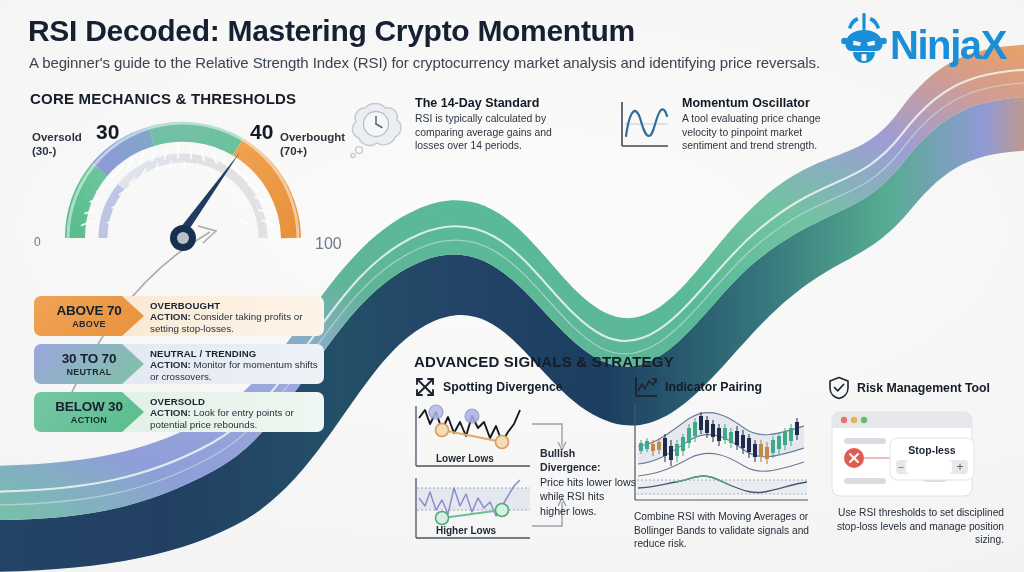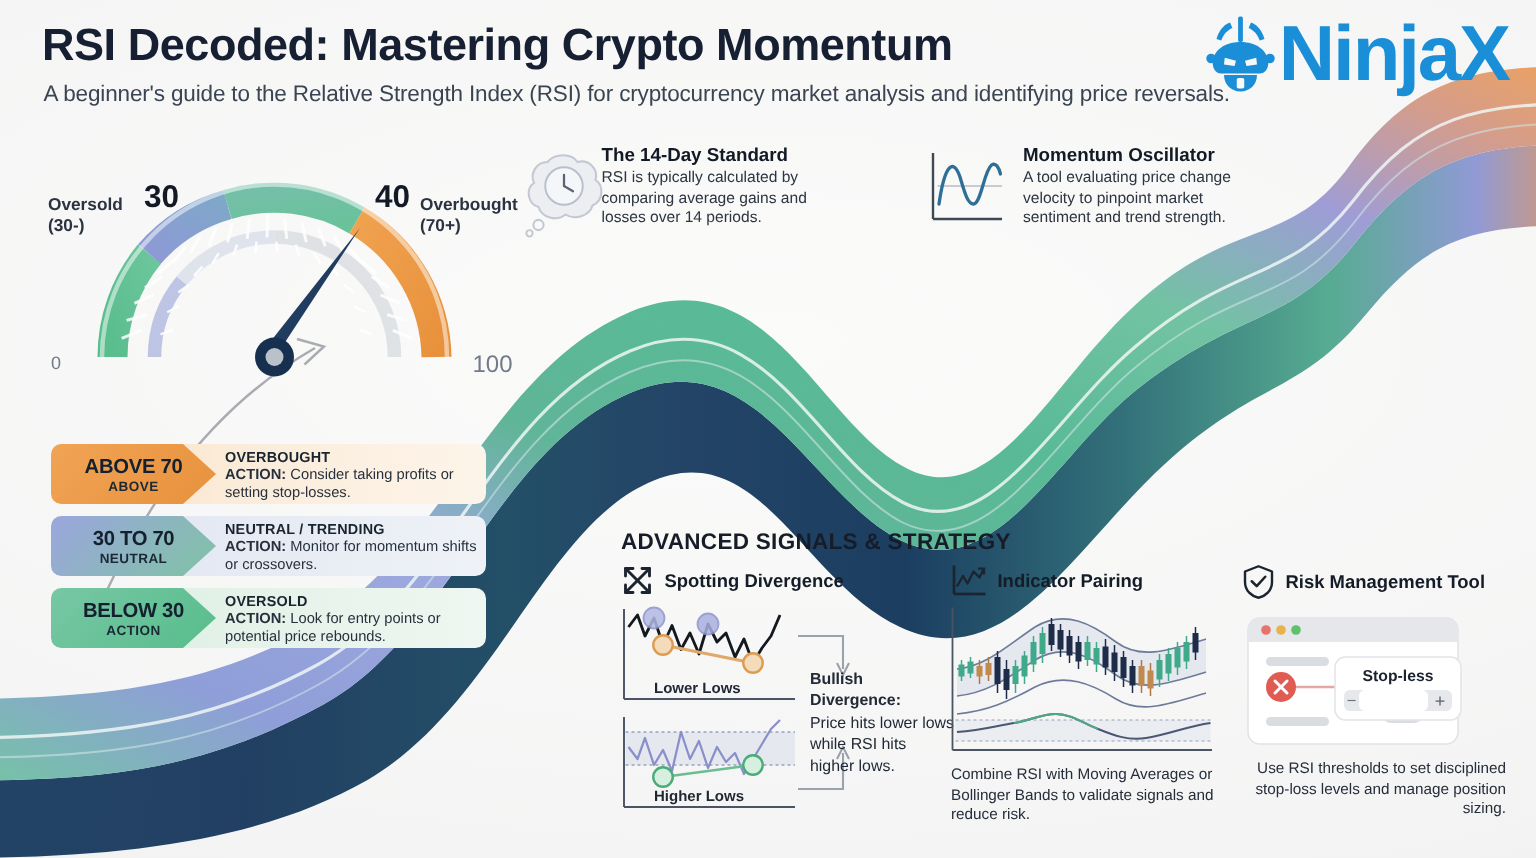--- a/index.html
+++ b/index.html
@@ -14,21 +14,21 @@
      radial-gradient(120% 90% at 50% 40%, #fbfbfa 0%, #f3f4f3 70%, #eceeed 100%);}
   .abs{position:absolute;}
 
   
   #title{left:28px;top:14px;font-size:30px;font-weight:bold;letter-spacing:-0.3px;color:#172033;}
   #subtitle{left:29px;top:54px;font-size:15px;color:#3b4452;letter-spacing:-0.1px;}
 
   
   #logo{right:18px;top:10px;display:flex;align-items:center;gap:3px;}
   #logo .mark{width:46px;height:52px;}
-  #logo .word{font-size:52px;font-weight:bold;color:#1a8fd8;letter-spacing:-1.4px;line-height:1;}
+  #logo .word{font-size:40px;font-weight:bold;color:#1a8fd8;letter-spacing:-1.4px;line-height:1;margin-top:15px;}
 
   
   .sect-h{font-size:15px;font-weight:bold;letter-spacing:0.2px;color:#161d29;}
 
   
   #gauge-wrap{left:18px;top:108px;width:330px;height:150px;}
   .g-lab{position:absolute;font-weight:bold;}
   #lbl-oversold{left:14px;top:22px;font-size:11.5px;color:#2b3342;line-height:1.25;text-align:left;}
   #lbl-overbought{left:262px;top:22px;font-size:11.5px;color:#2b3342;line-height:1.25;}
   #num30{left:78px;top:12px;font-size:21px;color:#131a26;}
@@ -150,20 +150,21 @@
       </g>
       <g fill="#f6f7f6">
         <path d="M12.5 28.5 L20 30.5 L19 34 L12 33 Z"></path>
         <path d="M33.5 28.5 L26 30.5 L27 34 L34 33 Z"></path>
         <rect x="20.5" y="42" width="5" height="7" rx="1.2"></rect>
       </g>
     </svg>
     <span class="word">NinjaX</span>
   </div>
 
+  <div class="abs sect-h" style="left:30px;top:90px;">CORE MECHANICS &amp; THRESHOLDS</div>
 
   <div class="abs" id="gauge-wrap">
     <svg width="330" height="150" viewBox="0 0 330 150">
       <defs>
         <linearGradient id="arcGreenL" x1="0" y1="1" x2="1" y2="0">
           <stop offset="0%" stop-color="#59bd8d"></stop>
             <stop offset="100%" stop-color="#6cc59c"></stop>
         </linearGradient>
         <linearGradient id="arcBlue" x1="0" y1="1" x2="1" y2="0">
           <stop offset="0%" stop-color="#8e9ad6"></stop>
@@ -261,21 +262,21 @@
   <div class="info" style="left:345px;top:96px;width:215px;">
     <svg style="position:absolute;left:0;top:2px;" width="62" height="62" viewBox="0 0 62 62">
       <path d="M20 10 C25 4 36 4 40 10 C48 8 54 15 52 22 C58 26 57 36 50 39
                C48 46 38 49 32 45 C26 50 16 47 14 40 C7 38 5 28 11 24 C8 17 13 10 20 10 Z" fill="#eceef2" stroke="#c3c8d2" stroke-width="1.4"></path>
       <circle cx="31" cy="26" r="12.5" fill="#f5f6f9" stroke="#b9bfcb" stroke-width="1.3"></circle>
       <line x1="31" y1="26" x2="31" y2="18.5" stroke="#5b6472" stroke-width="1.5" stroke-linecap="round"></line>
       <line x1="31" y1="26" x2="37" y2="29.5" stroke="#5b6472" stroke-width="1.5" stroke-linecap="round"></line>
       <circle cx="14" cy="52" r="3.4" fill="none" stroke="#c3c8d2" stroke-width="1.4"></circle>
       <circle cx="8" cy="57.5" r="2.1" fill="none" stroke="#c3c8d2" stroke-width="1.3"></circle>
     </svg>
-    <div style="margin-left:56px;">
+    <div style="margin-left:70px;">
       <div class="ih">The 14-Day Standard</div>
       <div class="ib">RSI is typically calculated by comparing average gains and losses over 14 periods.</div>
     </div>
   </div>
 
   <div class="info" style="left:618px;top:96px;width:215px;">
     <svg style="position:absolute;left:0;top:4px;" width="56" height="52" viewBox="0 0 56 52">
       <line x1="4" y1="2" x2="4" y2="46" stroke="#3f4855" stroke-width="1.6"></line>
       <line x1="4" y1="46" x2="50" y2="46" stroke="#3f4855" stroke-width="1.6"></line>
       <line x1="7" y1="24" x2="50" y2="24" stroke="#c6cbd4" stroke-width="1.2"></line>

